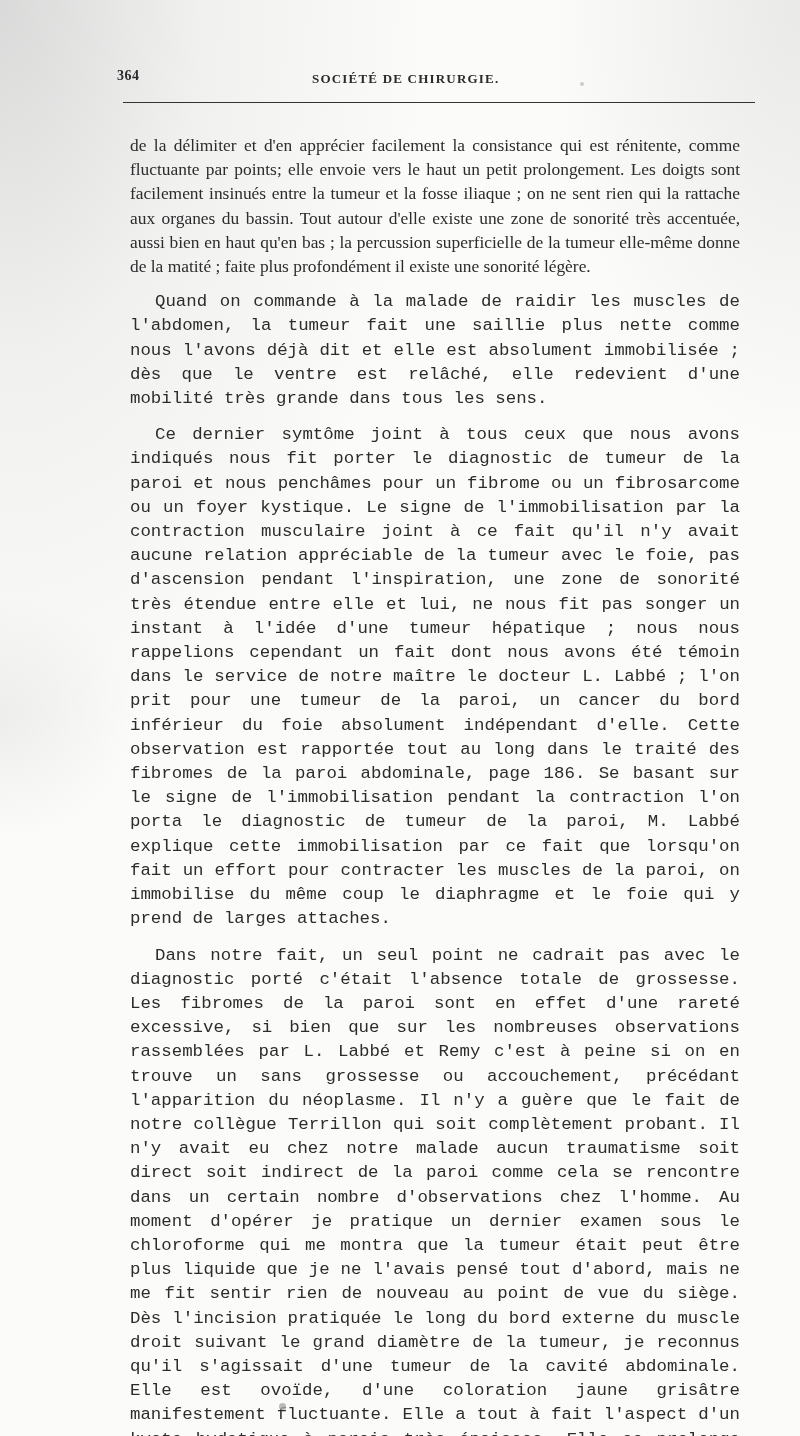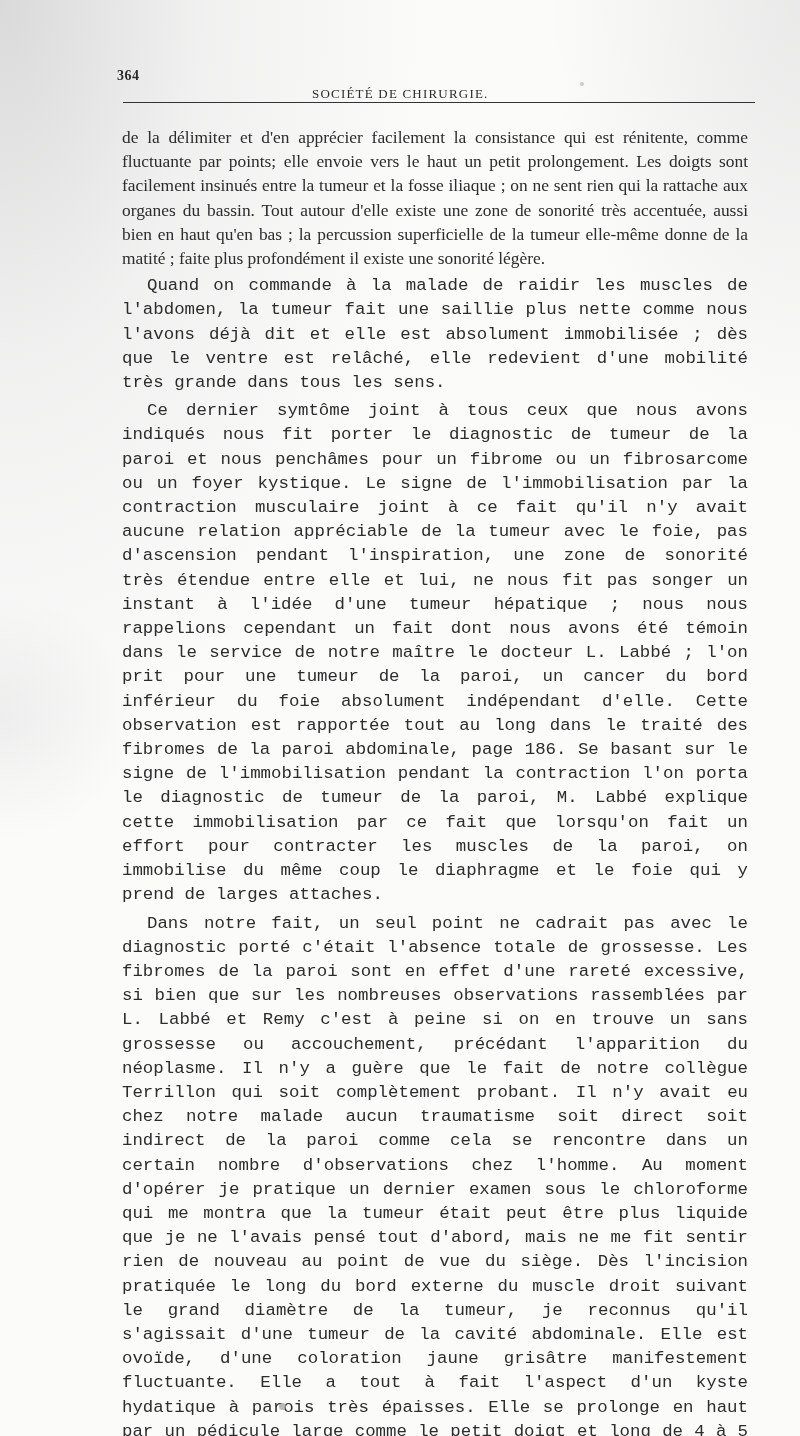--- a/index.html
+++ b/index.html
@@ -37,24 +37,24 @@
       top: 0;
       font-family: "Liberation Serif", serif;
       font-size: 14px;
       font-weight: bold;
       color: #2b2b2b;
       letter-spacing: 0.5px;
     }
     .running-title {
       position: absolute;
       left: 195px;
-      top: 18px;
+      top: 3px;
       font-family: "Liberation Serif", serif;
       font-size: 13px;
-      font-weight: normal;
+      font-weight: bold;
       letter-spacing: 1.2px;
       color: #2b2b2b;
     }
     .rule {
       position: absolute;
       top: 102px;
       left: 123px;
       width: 632px;
       height: 1px;
       background: #333;
@@ -64,21 +64,21 @@
       top: 121px;
       left: 118px;
       width: 634px;
       font-family: "Liberation Serif", serif;
       font-size: 17.4px;
       line-height: 24.2px;
       text-align: justify;
       color: #2c2c2c;
     }
     .body-text p {
-      margin: 4px;
+      margin: 12px;
       text-align-last: left;
     }
     .body-text p.indent {
       text-indent: 25px;
       font-family: Liberation Mono, monospace;
     }
     .speck {
       position: absolute;
       left: 279px;
       top: 1403px;

